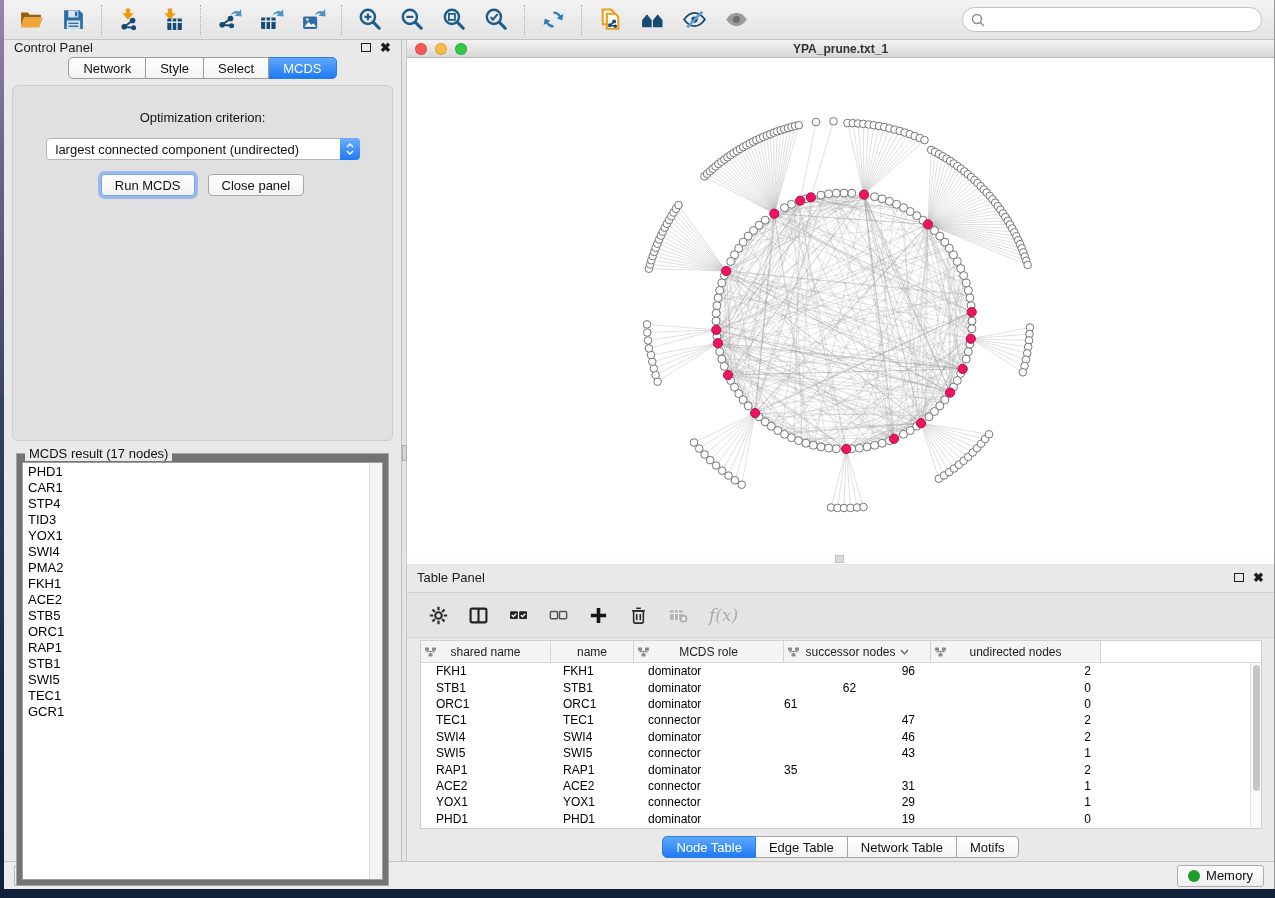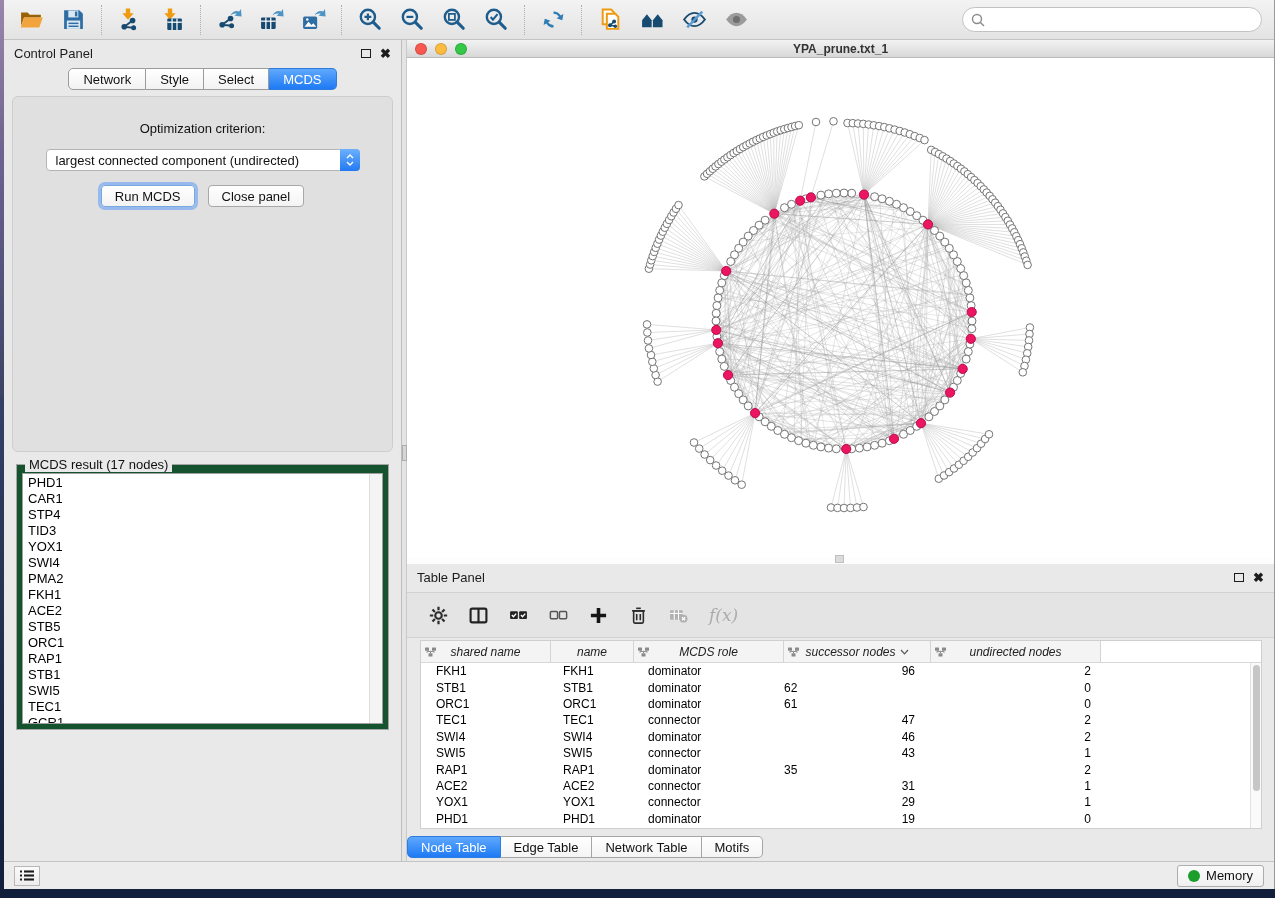--- a/index.html
+++ b/index.html
@@ -43,22 +43,22 @@
   .dropdown { margin-top:13px; width:314px; height:22px; background:#fff; border:1px solid #b5b5b5;
               border-radius:4px; display:flex; align-items:center; position:relative; }
   .dropdown .dd-value { flex:1; font-size:13px; padding-left:9px; color:#111; white-space:nowrap; }
   .dd-cap { width:20px; height:22px; margin:-1px -1px 0 0; border-radius:0 4px 4px 0;
             background:linear-gradient(#6cb0fe,#2379f2); display:flex; flex-direction:column;
             align-items:center; justify-content:center; gap:2px;}
   .btn-row { margin-top:14px; display:flex; gap:13px; }
   .pushbtn { height:22px; padding:0 13px; font-size:13px; color:#111; background:linear-gradient(#ffffff,#f3f3f3);
              border:1px solid #a8a8a8; border-radius:4px; font-family:inherit;}
   .pushbtn.focused { box-shadow:0 0 0 3px rgba(100,160,245,.6); border-color:#7aa8e0; }
-  .mcds-group { margin:12px 12px 0 12px; height:266px; border:1px solid #a5a5a5; position:relative;
-                background:#14532d; flex:0 0 auto;}
+  .mcds-group { margin:12px 12px 0 12px; height:433px; border:1px solid #a5a5a5; position:relative;
+                background:#737373; flex:0 0 auto;}
   .mcds-legend { position:absolute; top:-8px; left:8px; background:#e9e9e9; padding:0 4px; font-size:13px; color:#111;}
   .mcds-list { position:absolute; left:5px; right:5px; top:8px; bottom:5px; background:#fff;
                border:1px solid #9f9f9f; overflow:hidden; }
   .mcds-scroll { position:absolute; top:0; bottom:0; right:0; width:13px; background:#f4f4f4; border-left:1px solid #ddd;}
   .mcds-item { font-size:13px; line-height:16px; padding-left:5px; color:#000; }
   
   .vsplit { width:6px; background:#e4e4e4; border-left:1px solid #bdbdbd; border-right:1px solid #c9c9c9; position:relative;}
   .vsplit .grip { position:absolute; top:405px; left:0px; width:5px; height:16px; background:#d6d6d6; border:1px solid #adadad;}
   .hsplit { height:6px; background:#fdfdfd; position:relative; }
   .hsplit .grip { position:absolute; left:428px; top:-3px; width:9px; height:8px; background:#dcdcdc; border:1px solid #bfbfbf;}
@@ -74,27 +74,27 @@
   
   .tpanel { flex:1; display:flex; flex-direction:column; background:#e9e9e9; min-height:0; position:relative;}
   .ttoolbar { margin-top:2px; height:46px; background:#e4e4e4; border-top:1px solid #d2d2d2; border-bottom:1px solid #d2d2d2;
               display:flex; align-items:center; gap:21px; padding-left:22px; flex:0 0 auto;}
   .tt-btn { border:none; background:transparent; display:flex; align-items:center; justify-content:center; }
   .fx { font-family:"DejaVu Serif", serif; font-style:italic; font-size:17px; color:#ababab; }
   .tablebox { margin:2px 12px 0 13px; background:#fff; border:1px solid #cfcfcf; height:189px; position:relative;
               flex:0 0 auto; overflow:hidden;}
   .thead { display:flex; height:22px; border-bottom:1px solid #d8d8d8; }
   .th { background:#f4f4f4; border-right:1px solid #d4d4d4; font-size:12px; color:#222; position:relative;
-        display:flex; align-items:center; justify-content:center; gap:4px;font-style:italic; }
+        display:flex; align-items:center; justify-content:center; gap:4px; }
   .th .colicon { position:absolute; left:4px; top:6px; }
   .trow { display:flex; height:16.4px; align-items:center; }
   .td { font-size:12px; color:#000; white-space:nowrap; overflow:hidden; }
   .tscroll { position:absolute; right:0; top:22px; bottom:0; width:11px; background:#fafafa; border-left:1px solid #e2e2e2;}
   .tscroll .thumb { position:absolute; top:2px; left:1.5px; width:7px; height:126px; background:#c6c6c6; border-radius:4px;}
-  .ttabs { display:flex; margin-top:7px; }
+  .ttabs { display:flex; justify-content:center; margin-top:7px; }
   .ttab { height:22px; padding:0 13px; display:flex; align-items:center; font-size:13px; color:#111;
           background:linear-gradient(#ffffff,#f4f4f4); border:1px solid #a5a5a5; border-left-width:0;}
   .ttab:first-child { border-left-width:1px; border-radius:5px 0 0 5px; }
   .ttab:last-child { border-radius:0 5px 5px 0; }
   .ttab.active { background:linear-gradient(#5fa8fd,#1e7af4); color:#fff; border-color:#2d7de0; }
   
   .statusbar { height:28px; background:#ececec; border-top:1px solid #c4c4c4; display:flex; align-items:center;
                padding:0 10px; flex:0 0 auto;}
   .status-btn { width:26px; height:20px; background:linear-gradient(#fafafa,#ededed); border:1px solid #b8b8b8;
                 display:flex; align-items:center; justify-content:center; }
@@ -1270,21 +1270,21 @@
                 <div class="td" style="width:130px;padding-left:15px">FKH1</div>
                 <div class="td" style="width:83px;padding-left:12px">FKH1</div>
                 <div class="td" style="width:150px;padding-left:14px">dominator</div>
                 <div class="td" style="width:147px;text-align:right;padding-right:16px">96</div>
                 <div class="td" style="width:170px;text-align:right;padding-right:10px">2</div>
               </div>
               <div class="trow">
                 <div class="td" style="width:130px;padding-left:15px">STB1</div>
                 <div class="td" style="width:83px;padding-left:12px">STB1</div>
                 <div class="td" style="width:150px;padding-left:14px">dominator</div>
-                <div class="td" style="width:147px;text-align:left;padding-right:16px">62</div>
+                <div class="td" style="width:147px;text-align:center;padding-right:16px">62</div>
                 <div class="td" style="width:170px;text-align:right;padding-right:10px">0</div>
               </div>
               <div class="trow">
                 <div class="td" style="width:130px;padding-left:15px">ORC1</div>
                 <div class="td" style="width:83px;padding-left:12px">ORC1</div>
                 <div class="td" style="width:150px;padding-left:14px">dominator</div>
                 <div class="td" style="width:147px;text-align:left;padding-right:16px">61</div>
                 <div class="td" style="width:170px;text-align:right;padding-right:10px">0</div>
               </div>
               <div class="trow">

